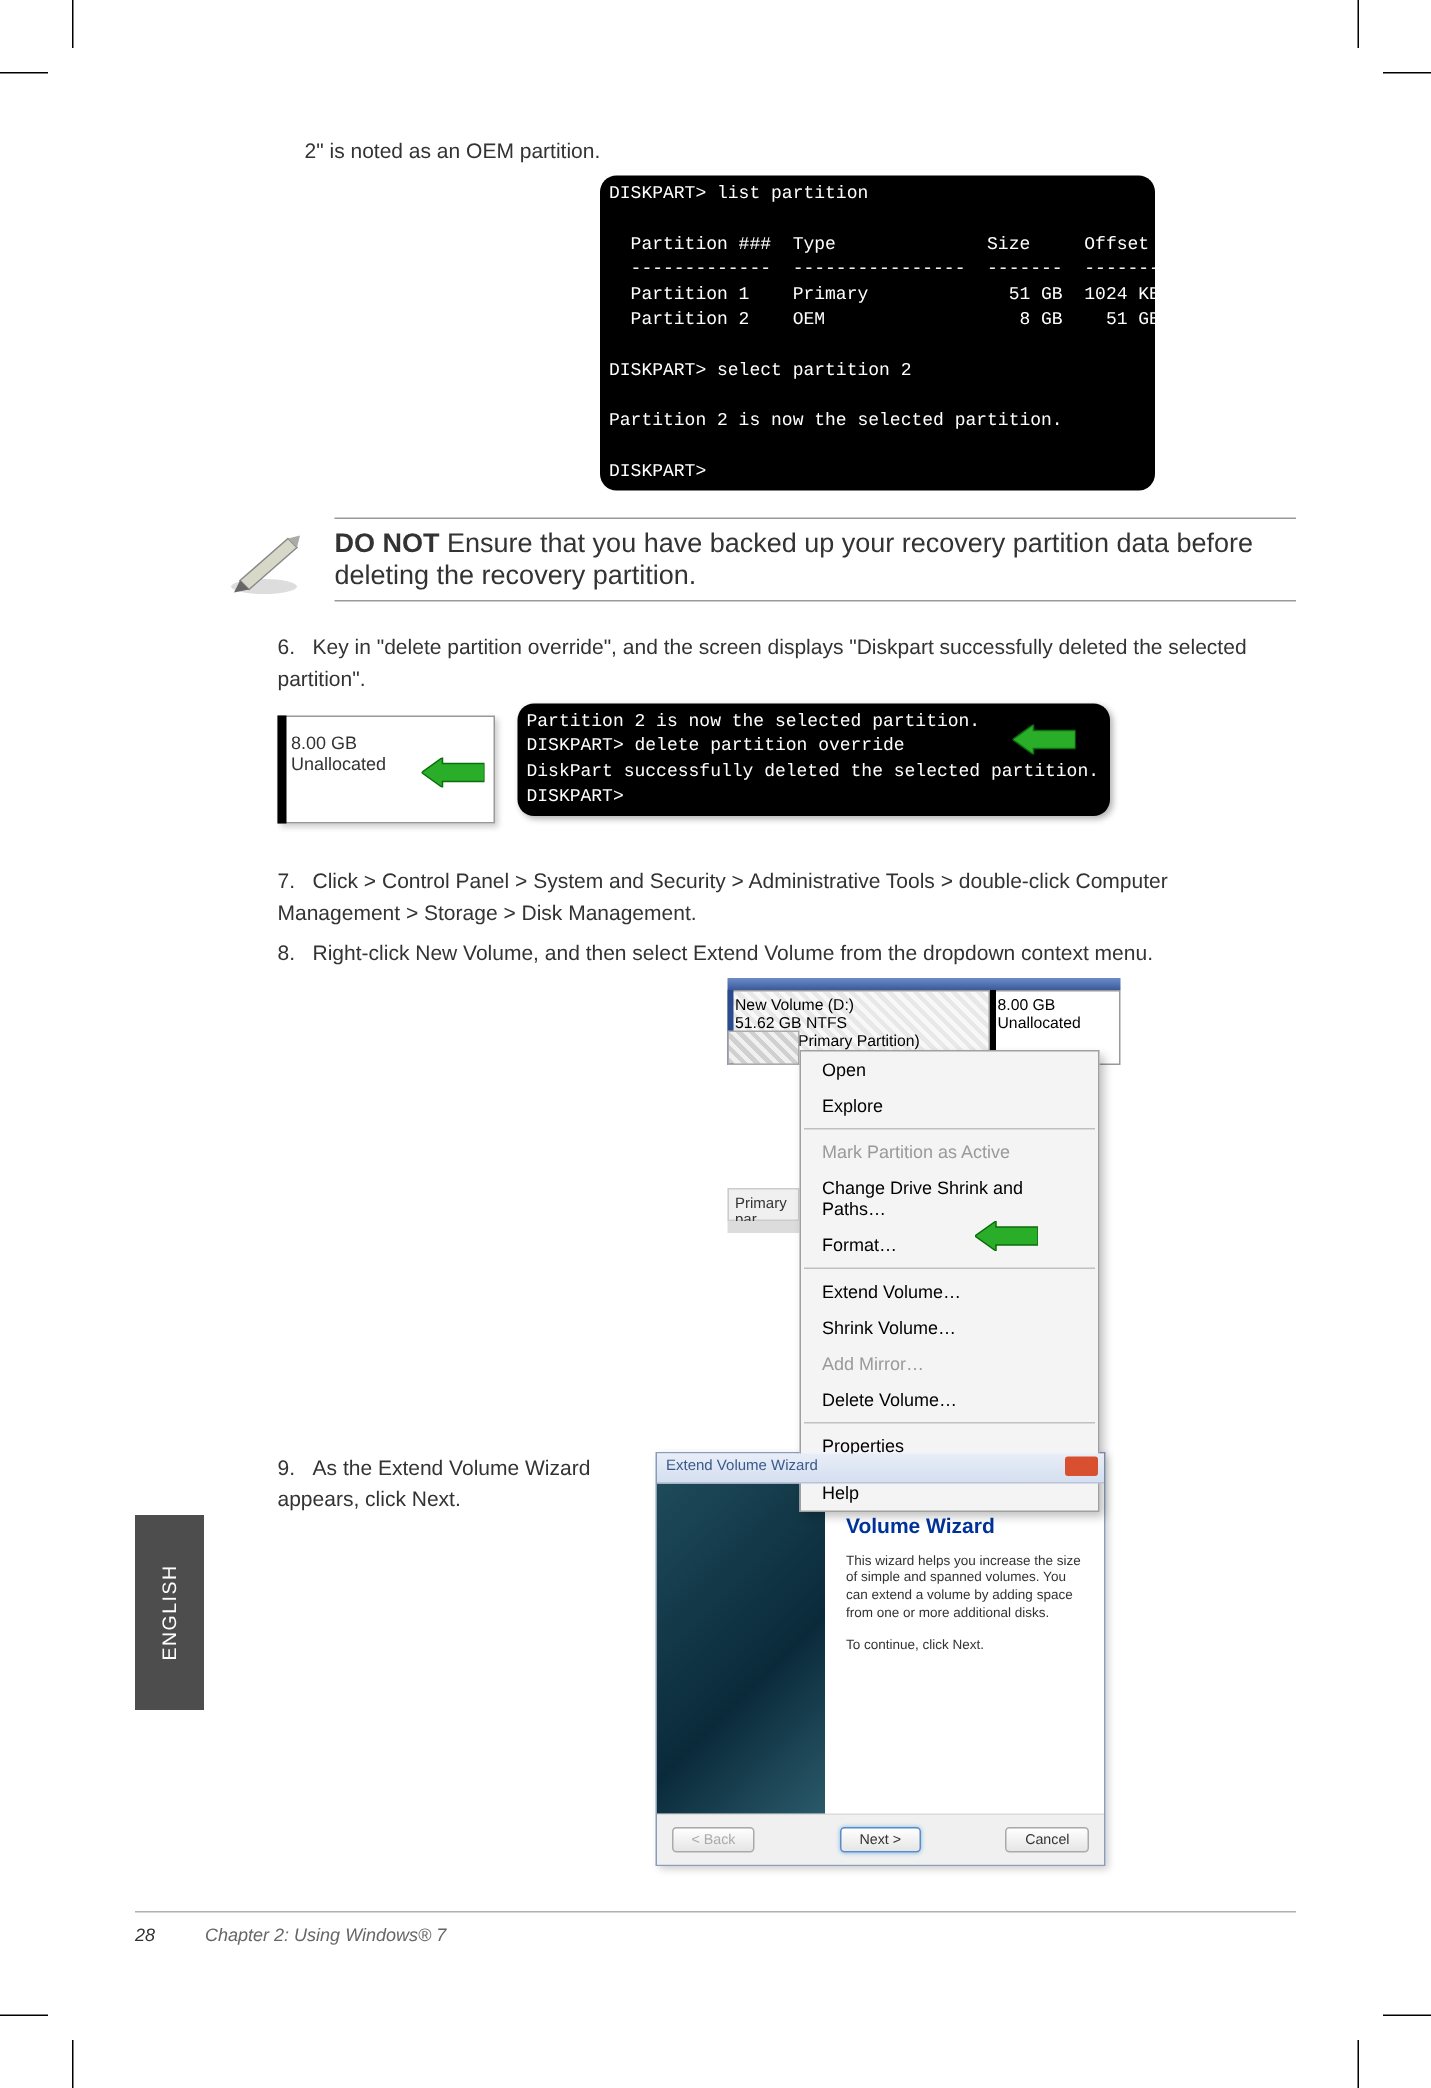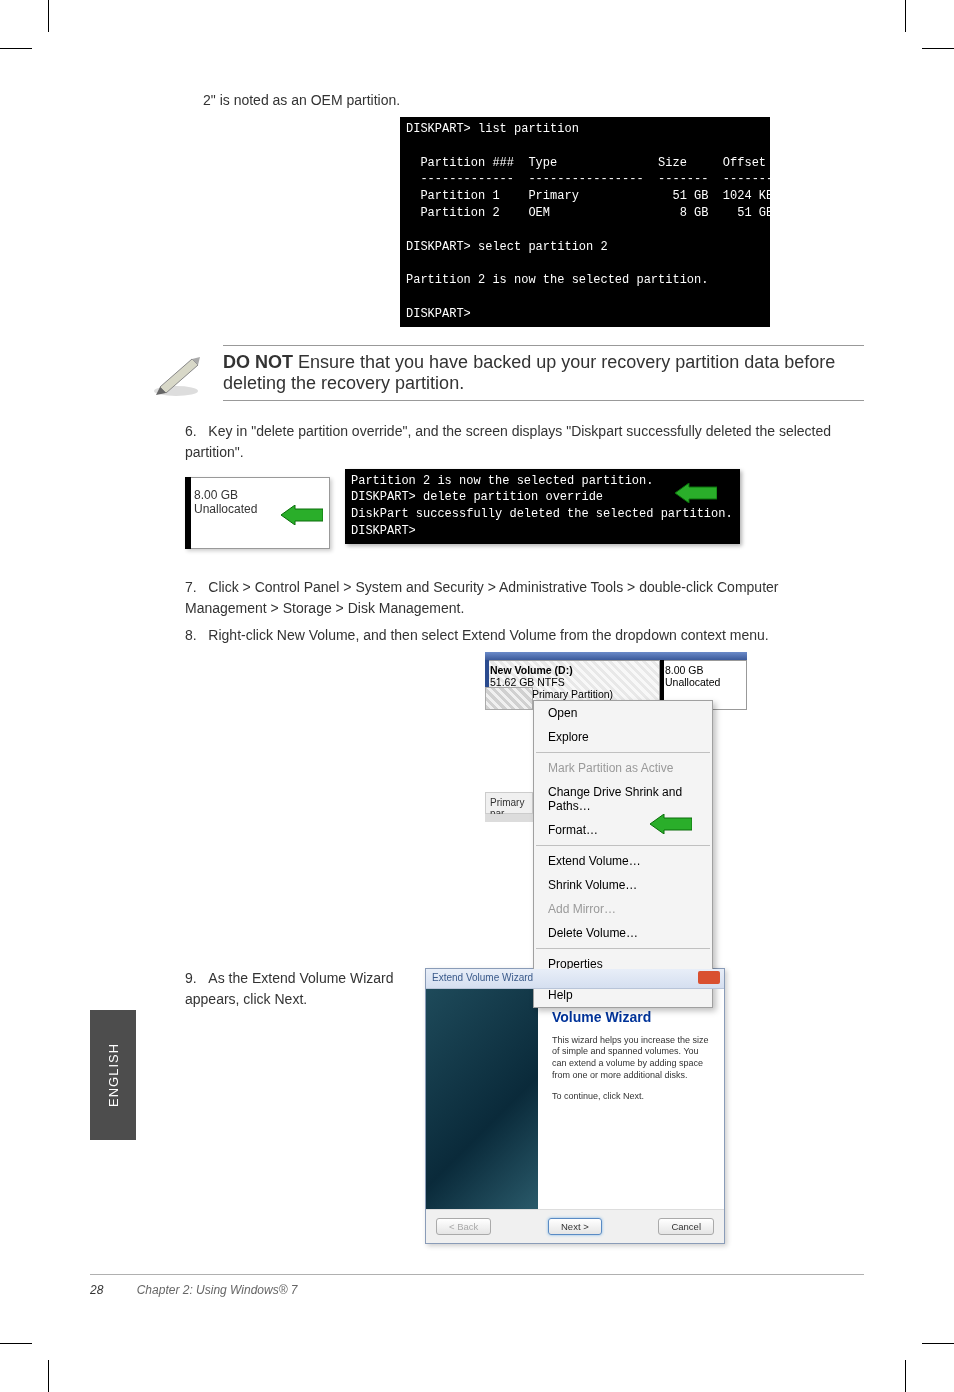--- a/index.html
+++ b/index.html
@@ -41,20 +41,21 @@
     
     
     .terminal {
       background: #000;
       color: #fff;
       font-family: 'Courier New', monospace;
       font-size: 12px;
       line-height: 1.4;
       padding: 4px 6px;
       white-space: pre;
+      border-radius: 11px;
     }
     .terminal1 { margin-left: 310px; width: 370px; margin-top: 4px; margin-bottom: 18px; }
     .terminal2 {
       position: absolute;
       left: 255px;
       top: 0;
       width: 395px;
       box-shadow: 2px 2px 4px rgba(0,0,0,0.3);
     }
     
@@ -139,21 +140,21 @@
       border: 1px solid #999;
       background: repeating-linear-gradient(45deg, #e8e8e8, #e8e8e8 3px, #f8f8f8 3px, #f8f8f8 6px);
       font-size: 10.5px;
       padding: 3px 4px;
       color: #000;
     }
     .dm-volume::before {
       content:""; position:absolute; left:-1px; top:-1px; width:4px; height:calc(100% + 2px);
       background:#2b4b8f;
     }
-    .dm-volume b { font-weight: bold;}
+    .dm-volume b { font-weight: normal;}
     .dm-unalloc {
       position: absolute;
       left: 175px; top: 8px;
       width: 87px; height: 50px;
       border: 1px solid #999;
       background: #fff;
       font-size: 10.5px;
       padding: 3px 4px;
     }
     .dm-unalloc::before {
@@ -177,40 +178,41 @@
     }
     .dm-gap {
       position: absolute;
       left: 0; top: 162px;
       width: 48px; height: 8px;
       background: #dcdcdc;
     }
     .dm-menu {
       position: absolute;
       left: 48px; top: 48px;
-      width: 180px;
+      width: 200px;
       background: #f4f4f4;
       border: 1px solid #a0a0a0;
       box-shadow: 3px 3px 6px rgba(0,0,0,0.25);
       font-size: 12px;
     }
     .dm-menu-item {
       padding: 5px 14px;
       color: #000;
     }
     .dm-menu-item.disabled { color: #9a9a9a; }
     .dm-menu-sep {
       height: 1px;
       background: #c0c0c0;
       margin: 3px 2px;
     }
     
     
     .step9-wrapper {
       display: flex;
+      gap: 12px;
       margin-left: 95px;
     }
     .step9-text {
       width: 240px;
       font-size: 14px;
       color: #333;
       line-height: 1.5;
     }
     .wizard {
       width: 300px;

